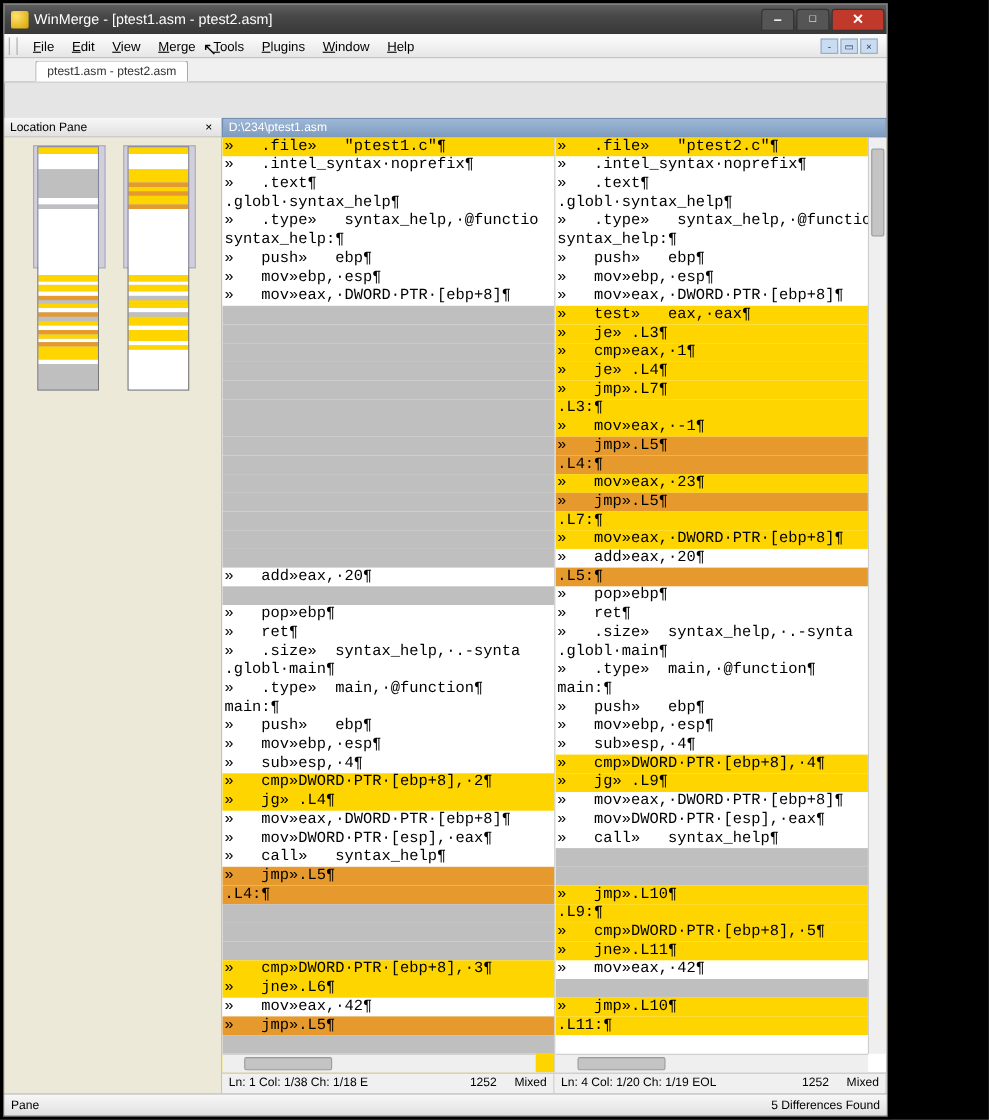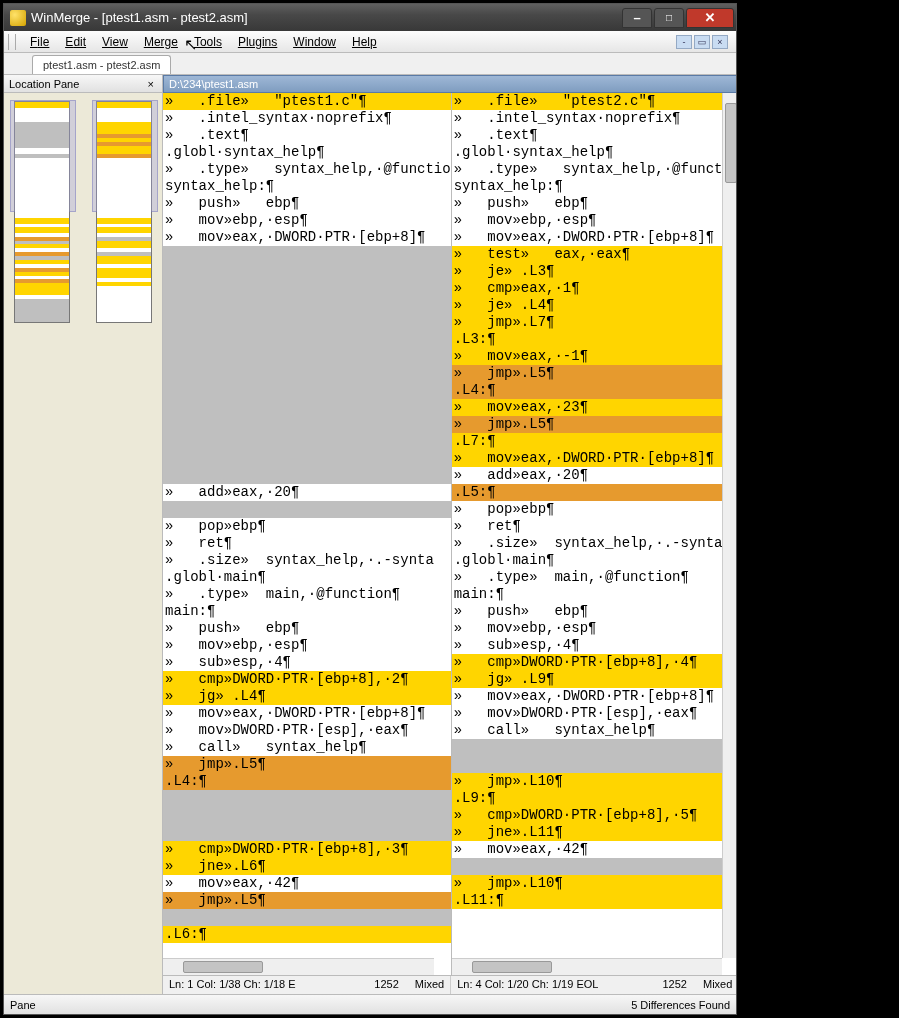--- a/index.html
+++ b/index.html
@@ -8,21 +8,21 @@
     font-family: "Segoe UI", Tahoma, sans-serif;
     font-size: 12px;
     background: #000;
     width: 899px;
     height: 1018px;
     overflow: hidden;
   }
   .window {
     position: absolute;
     left: 3px; top: 3px;
-    width: 734px; height: 1012px;
+    width: 804px; height: 1012px;
     background: #e5e5e5;
     border: 1px solid #555;
     box-shadow: 0 0 0 3px rgba(0,0,0,0.2);
     display: flex;
     flex-direction: column;
   }
   
   .titlebar {
     height: 27px;
     background: linear-gradient(to bottom, #5f5f5f, #484848 40%, #383838);
@@ -55,21 +55,21 @@
     border-bottom:1px solid #bbb;
     display:flex;
     align-items:center;
     padding:0 4px;
   }
   .menubar .grip {
     width:8px; height:16px;
     border-left:1px solid #aaa; border-right:1px solid #aaa;
     margin-right:6px;
   }
-  .menu-item { padding:2px 8px; cursor:default;text-decoration:underline; }
+  .menu-item { padding:2px 8px; cursor:default; }
   .menu-item u { text-decoration: underline; }
   .mdi-btns { margin-left:auto; display:flex; gap:2px; padding-right:4px;}
   .mdi-btns span{
     width:16px; height:14px; border:1px solid #94a9c4;
     background:#c9dcf2;
     display:flex; align-items:center; justify-content:center;
     font-size:9px; color:#335;
   }
   
   .tabs {
@@ -89,20 +89,21 @@
     font-size:11px;
     color:#333;
     margin-left:28px;
   }
   .tab.active { background:#fff; font-weight:normal;}
   
   .body {
     flex:1;
     display:flex;
     overflow:hidden;
+    margin-top:32px;
   }
   .location-pane {
     width:198px;
     border-right:1px solid #bbb;
     display:flex;
     flex-direction:column;
     background:#ece9d8;
   }
   .loc-title{
     height:18px;

